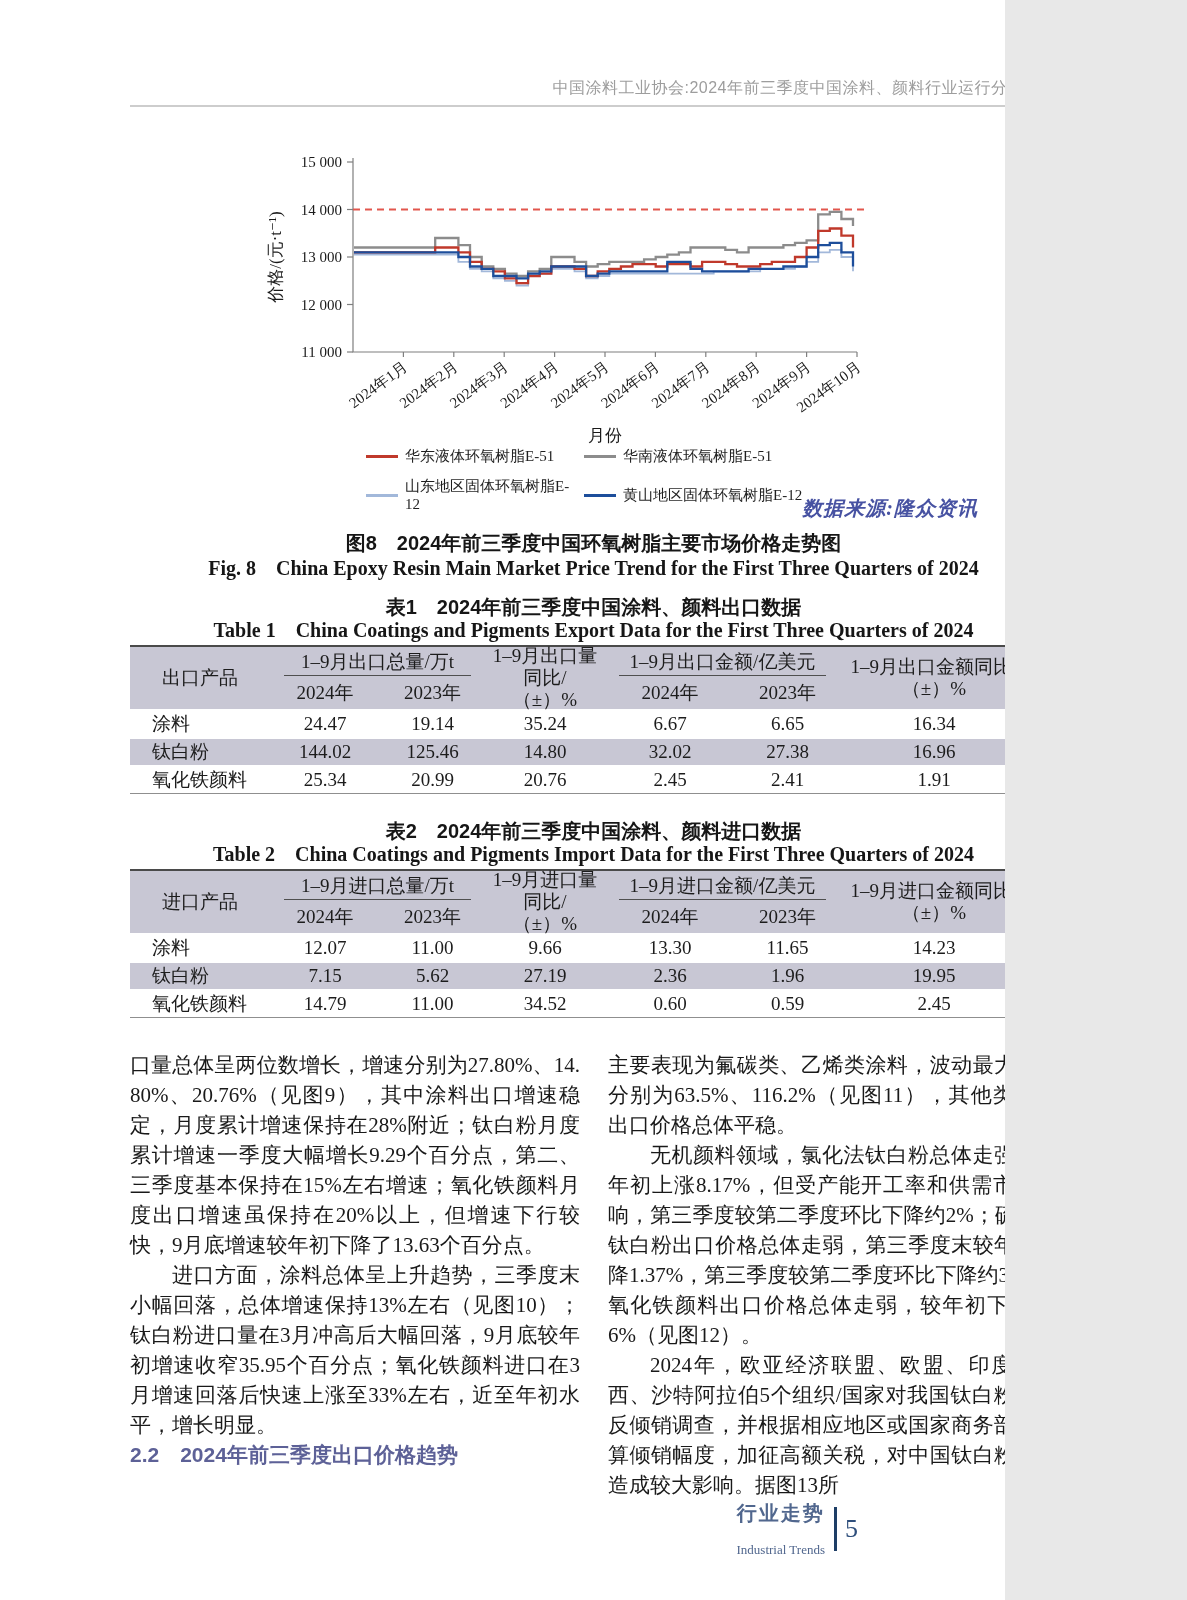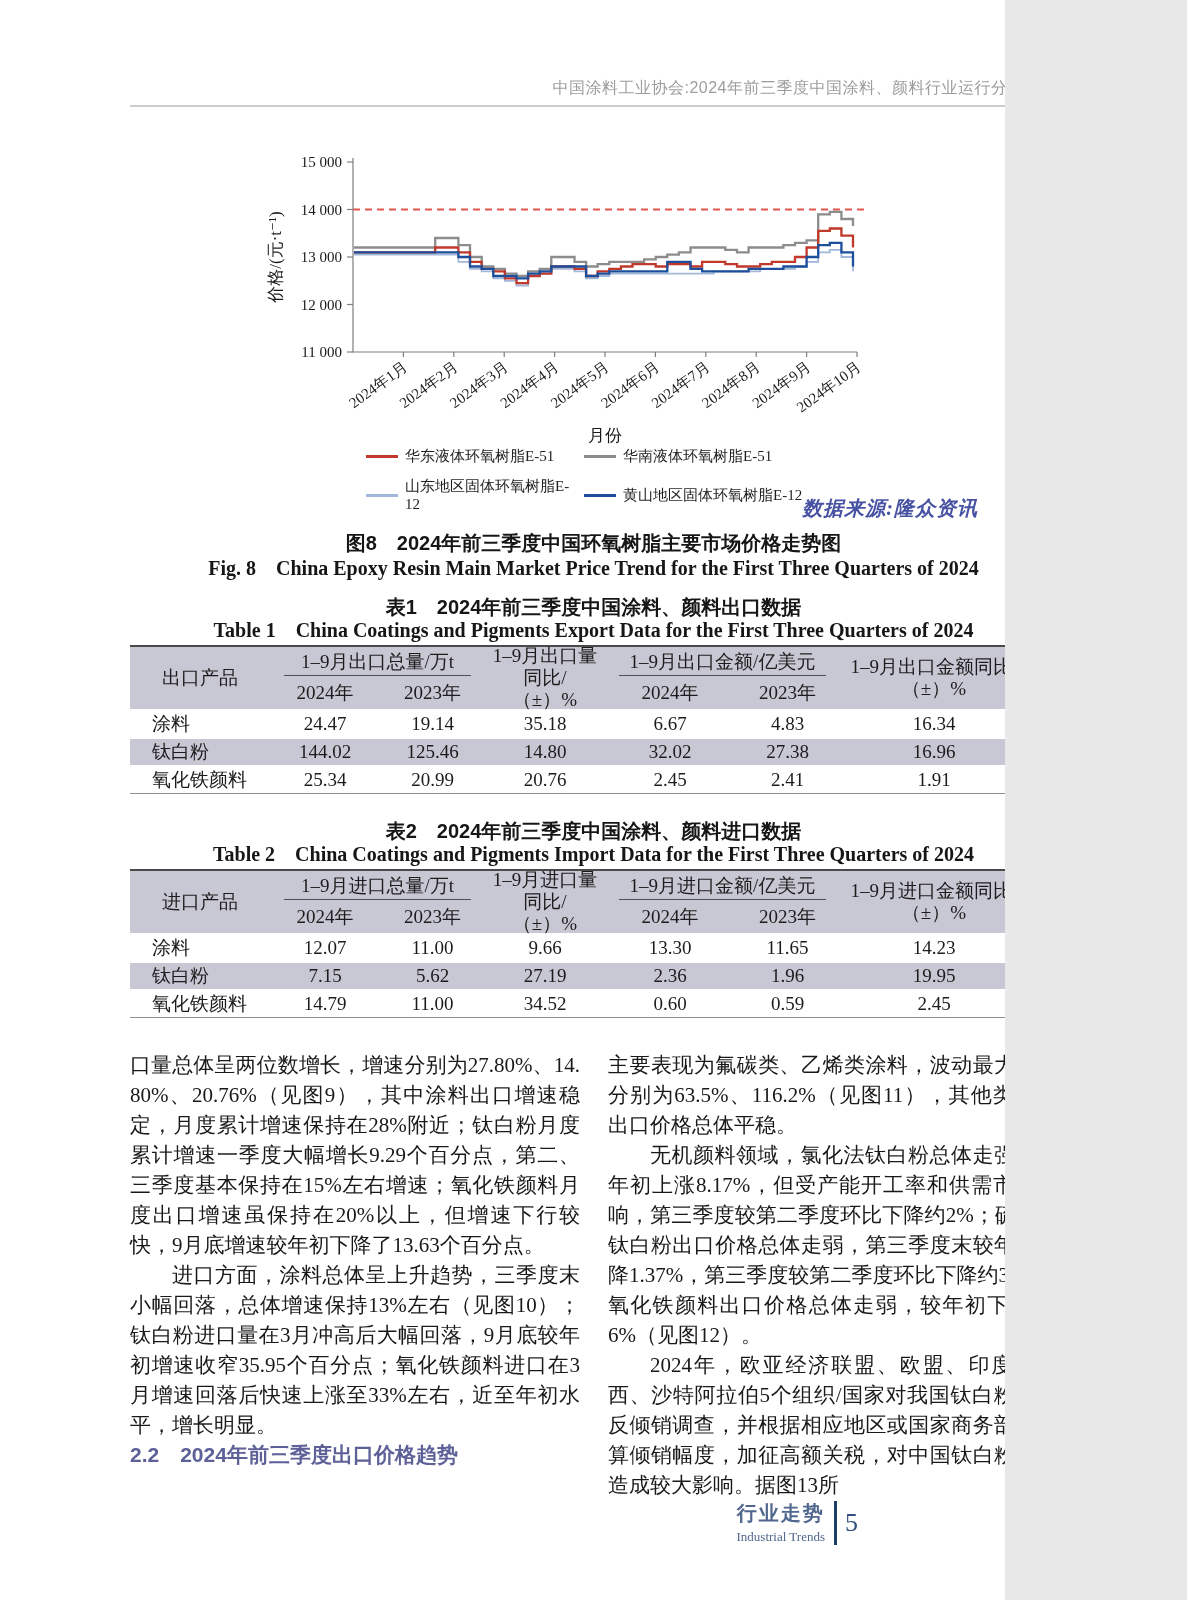--- a/index.html
+++ b/index.html
@@ -54,21 +54,21 @@
   .col.left{left:130px;}
   .col.right{left:608px;}
   .col p{margin:0;text-indent:2em;}
   .col p.noind{text-indent:0;}
   .col h3.sec{margin:0;font-family:"Liberation Sans","DejaVu Sans",sans-serif;font-weight:bold;
               font-size:21px;line-height:30px;color:#5d6197;text-indent:0;text-align:left;}
   
   .footer{position:absolute;top:1500px;right:147px;display:flex;align-items:center;}
   .f-txt{text-align:center;margin-right:9px;}
   .f-cn{font-family:"Liberation Sans","DejaVu Sans",sans-serif;font-weight:bold;font-size:20px;color:#51678e;letter-spacing:2px;}
-  .f-en{font-size:13px;color:#51678e;margin-top:2px;}
+  .f-en{font-size:13px;color:#51678e;margin-top:15px;}
   .f-bar{width:3px;height:44px;background:#1e3e66;margin-right:8px;}
   .f-num{font-size:26px;color:#2f4f7c;}
 </style>
 </head>
 <body>
 
 <div class="page">
 
   <div class="hdr">
     <span>中国涂料工业协会:2024年前三季度中国涂料、颜料行业运行分析报告</span>
@@ -155,23 +155,23 @@
       <div class="th yr yr24a">2024年</div>
       <div class="th yr yr23a">2023年</div>
       <div class="th yr yr24b">2024年</div>
       <div class="th yr yr23b">2023年</div>
     </div>
     <div class="tbody">
         <div class="trow">
           <div class="c prod">涂料</div>
           <div class="c">24.47</div>
           <div class="c">19.14</div>
-          <div class="c">35.18</div>
+          <div class="c">35.24</div>
           <div class="c">6.67</div>
-          <div class="c">4.83</div>
+          <div class="c">6.65</div>
           <div class="c">16.34</div>
         </div>
         <div class="trow shaded">
           <div class="c prod">钛白粉</div>
           <div class="c">144.02</div>
           <div class="c">125.46</div>
           <div class="c">14.80</div>
           <div class="c">32.02</div>
           <div class="c">27.38</div>
           <div class="c">16.96</div>

